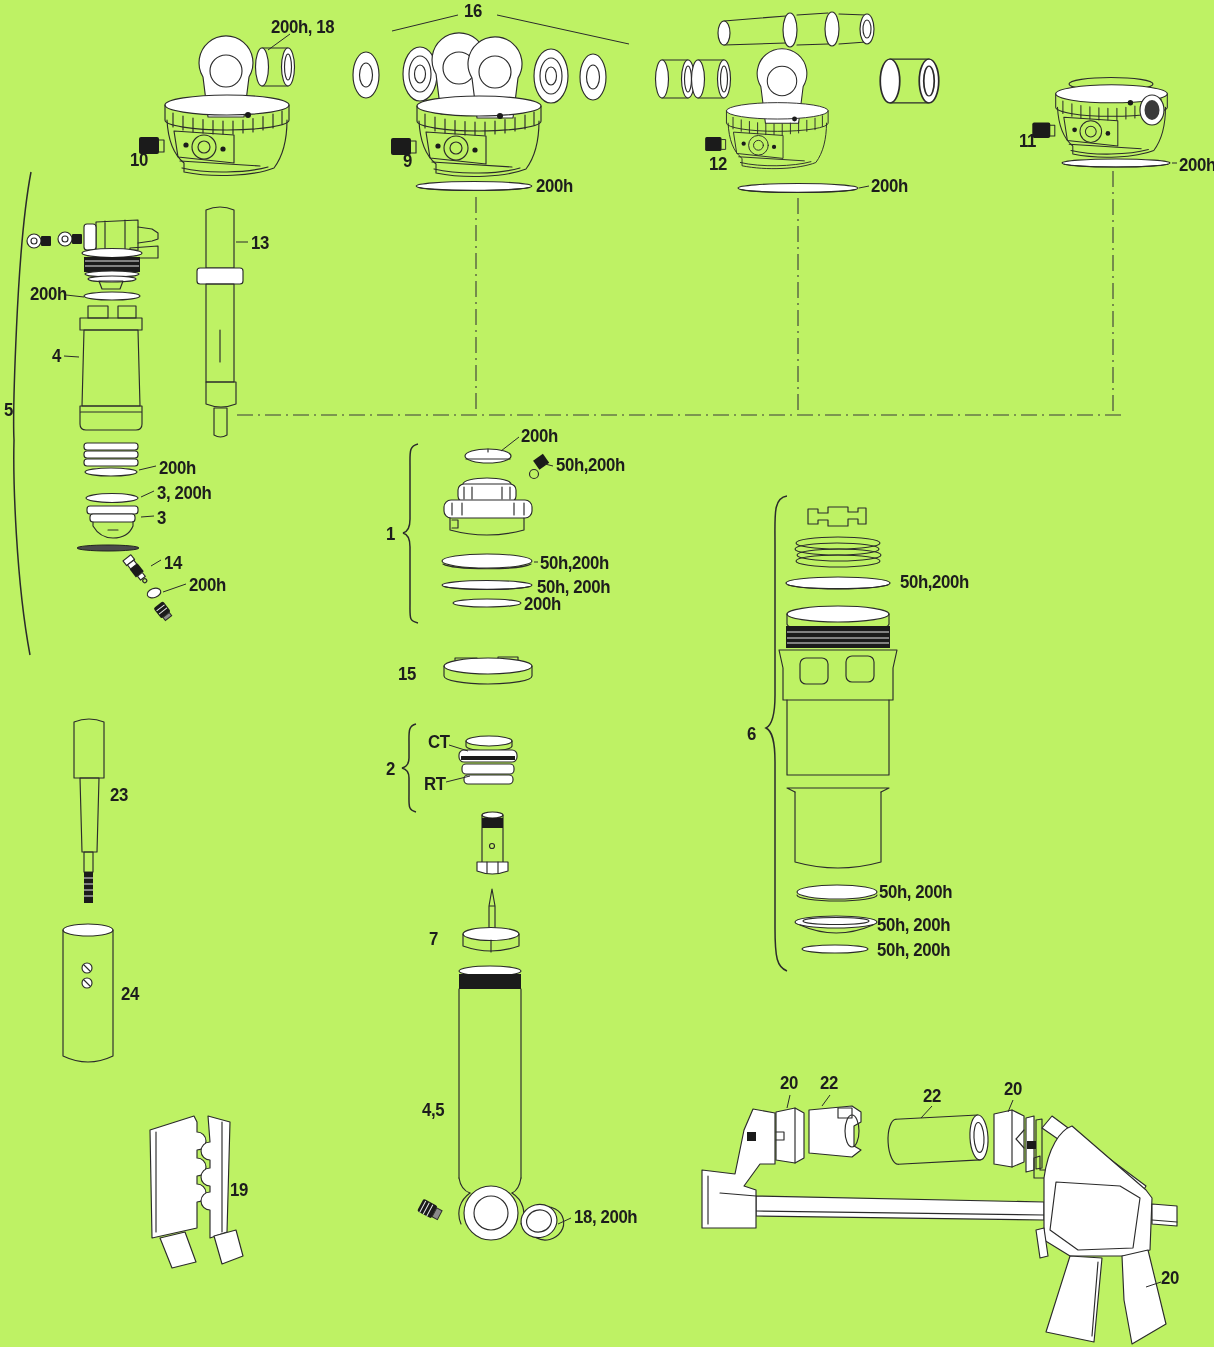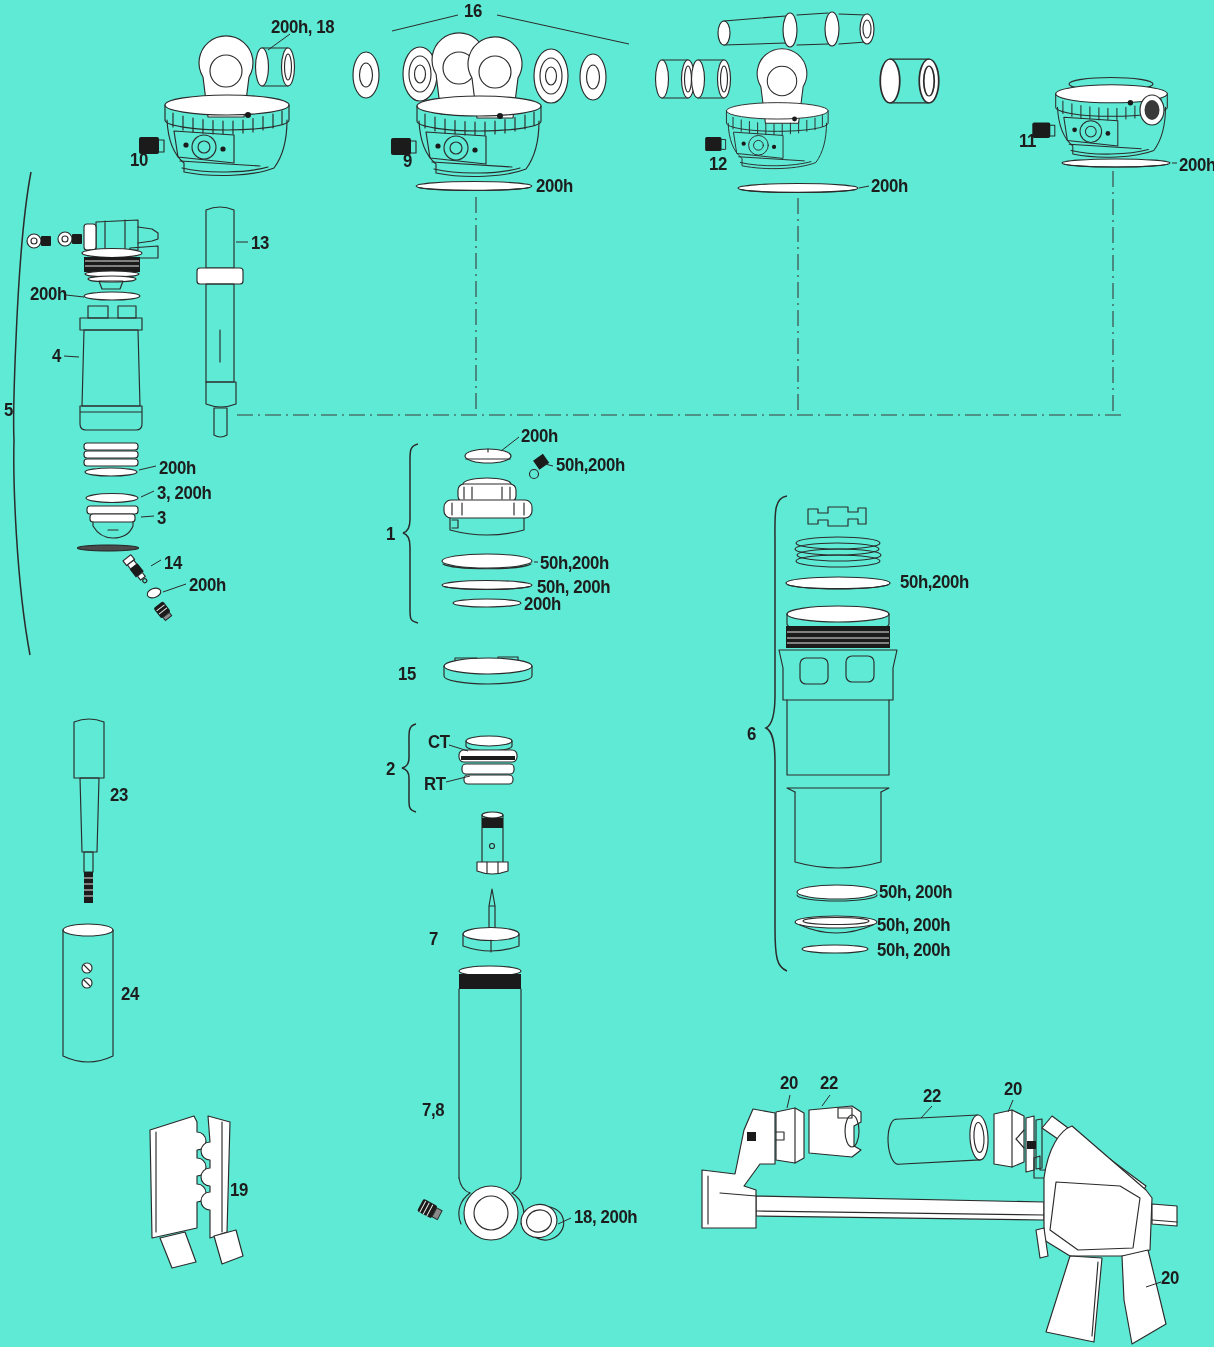--- a/index.html
+++ b/index.html
@@ -1,16 +1,16 @@
 <!DOCTYPE html>
 <html><head>
 <meta charset="utf-8">
 <style>
   html,body{margin:0;padding:0;background:#fff;}
-  .stage{position:relative;width:1214px;height:1347px;background:#5eead4;overflow:hidden;
+  .stage{position:relative;width:1214px;height:1347px;background:#bef264;overflow:hidden;
          font-family:"Liberation Sans","DejaVu Sans",sans-serif;}
   .stage svg{position:absolute;left:0;top:0;}
   .lbl{position:absolute;font-weight:bold;font-size:17.5px;color:#1d1d1d;
        letter-spacing:-0.4px;white-space:nowrap;transform:scaleX(0.96);transform-origin:left top;}
   .ln{fill:none;stroke:#2b2b2b;stroke-width:1.15;stroke-linecap:round;stroke-linejoin:round;}
   .lnw{fill:#ffffff;stroke:#2b2b2b;stroke-width:1.15;stroke-linejoin:round;}
   .fl{fill:#1b1b1b;stroke:none;}
   .gry{fill:#8a8a8a;stroke:#2b2b2b;stroke-width:1;}
   .dsh{fill:none;stroke:#3a3a3a;stroke-width:1.1;stroke-dasharray:16 5 2 5;}
   .brc{fill:none;stroke:#2b2b2b;stroke-width:1.5;}
@@ -403,21 +403,21 @@
 <div class="lbl" style="left:540px;top:553px">50h,200h</div>
 <div class="lbl" style="left:537px;top:577px">50h, 200h</div>
 <div class="lbl" style="left:524px;top:594px">200h</div>
 <div class="lbl" style="left:398px;top:664px">15</div>
 <div class="lbl" style="left:428px;top:732px">CT</div>
 <div class="lbl" style="left:386px;top:759px">2</div>
 <div class="lbl" style="left:424px;top:774px">RT</div>
 <div class="lbl" style="left:110px;top:785px">23</div>
 <div class="lbl" style="left:121px;top:984px">24</div>
 <div class="lbl" style="left:429px;top:929px">7</div>
-<div class="lbl" style="left:422px;top:1100px">7,8</div>
+<div class="lbl" style="left:422px;top:1100px">4,5</div>
 <div class="lbl" style="left:230px;top:1180px">19</div>
 <div class="lbl" style="left:574px;top:1207px">18, 200h</div>
 <div class="lbl" style="left:747px;top:724px">6</div>
 <div class="lbl" style="left:900px;top:572px">50h,200h</div>
 <div class="lbl" style="left:879px;top:882px">50h, 200h</div>
 <div class="lbl" style="left:877px;top:915px">50h, 200h</div>
 <div class="lbl" style="left:877px;top:940px">50h, 200h</div>
 <div class="lbl" style="left:780px;top:1073px">20</div>
 <div class="lbl" style="left:820px;top:1073px">22</div>
 <div class="lbl" style="left:923px;top:1086px">22</div>

